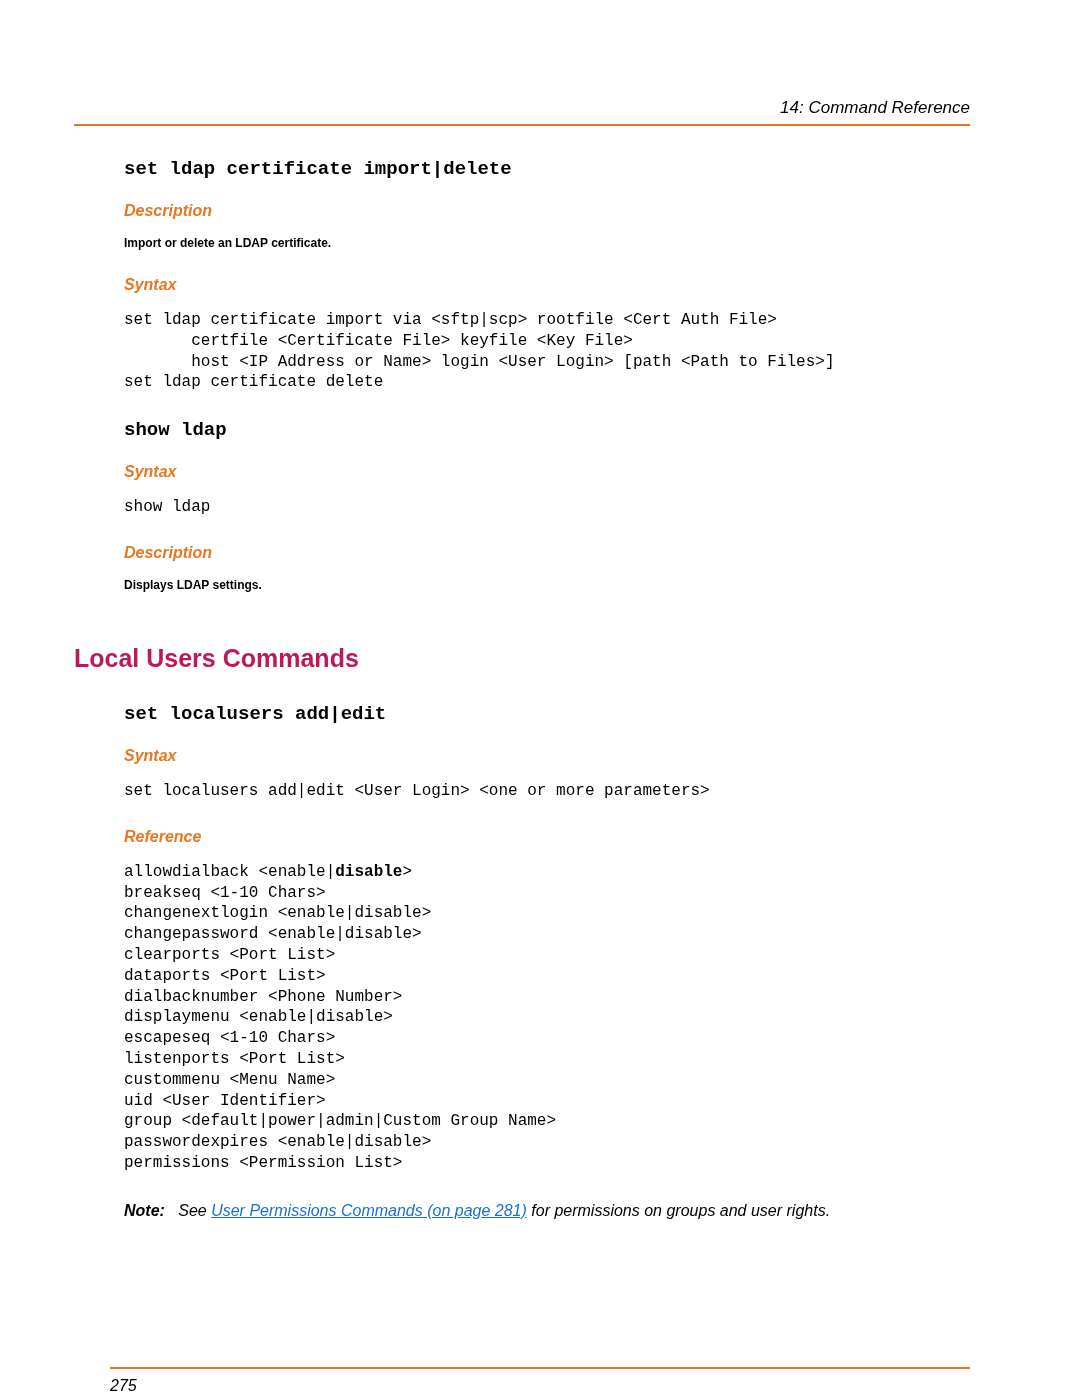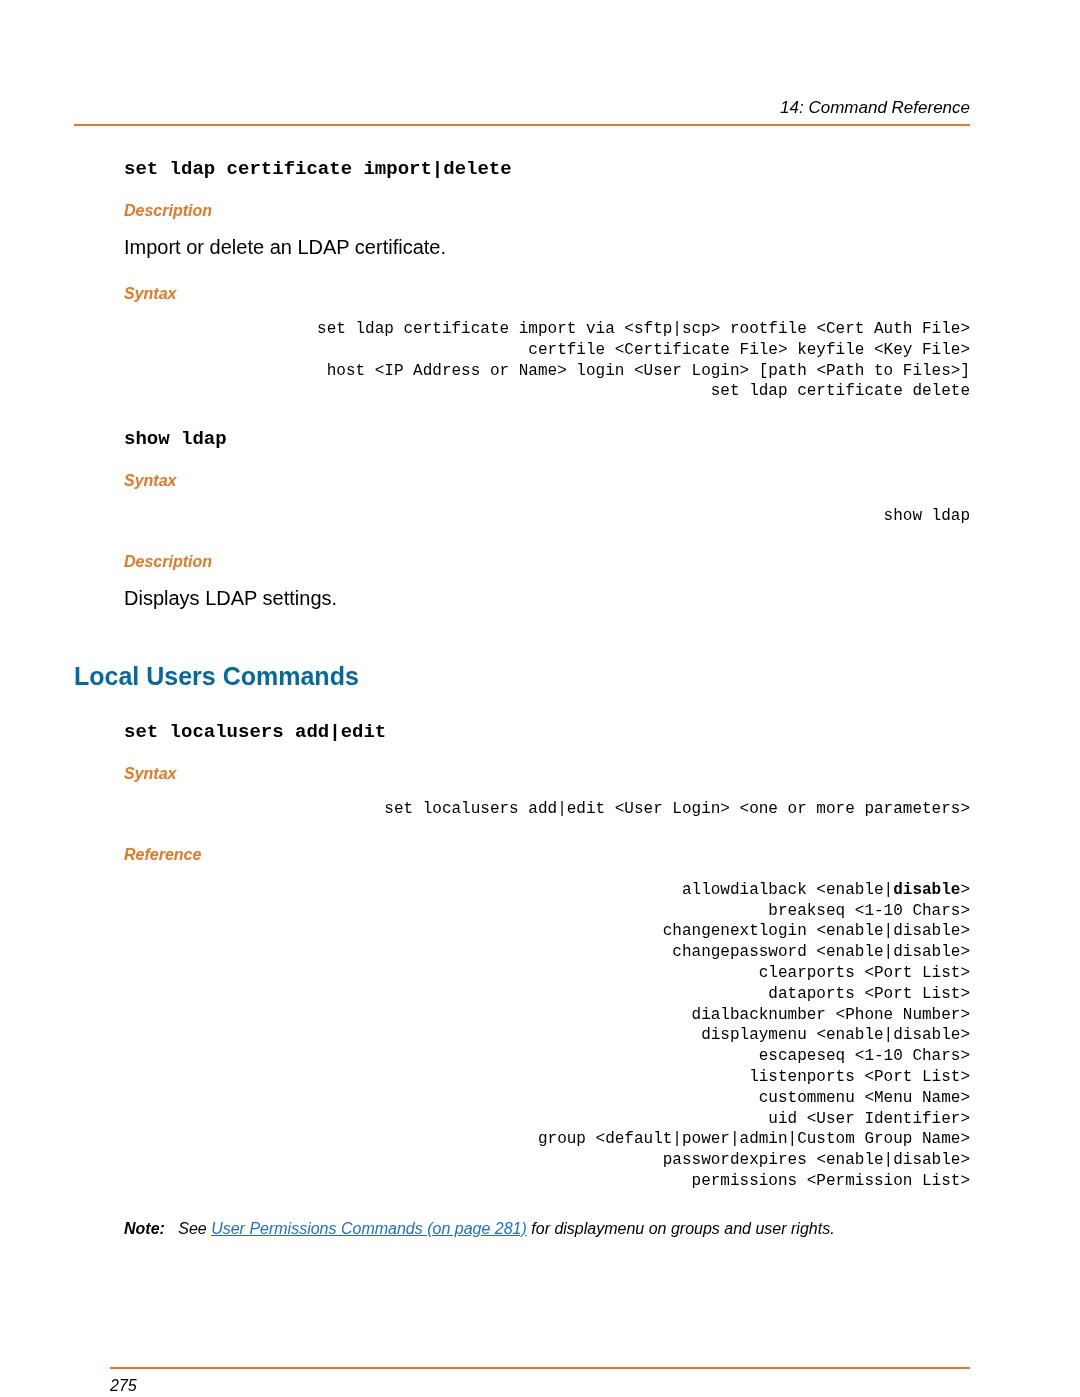--- a/index.html
+++ b/index.html
@@ -29,44 +29,44 @@
     margin: 0 0 32px 0;
   }
   .content {
     padding-left: 50px;
   }
   .mono {
     font-family: "Courier New", Courier, monospace;
     font-size: 16px;
     line-height: 1.3;
     white-space: pre;
-    text-align: right;
   }
   .command-heading {
     font-family: "Courier New", Courier, monospace;
     font-weight: bold;
     font-size: 19px;
     margin: 0 0 22px 0;
   }
   .sub-label {
     color: #e87722;
     font-weight: bold;
     font-style: italic;
     font-size: 16px;
     margin: 0 0 16px 0;
   }
   .body-text {
-    font-size: 20px;
+    font-size: 12px;
     margin: 0 0 26px 0;
+    font-weight: bold;
   }
   .code-block {
     margin: 0 0 26px 0;
   }
   .section-heading {
-    color: #0369a1;
+    color: #be185d;
     font-weight: bold;
     font-size: 25px;
     margin: 52px 0 30px -50px;
   }
   .note {
     font-style: italic;
     font-size: 16px;
     line-height: 1.4;
     margin: 20px 0 0 0;
   }
@@ -144,21 +144,21 @@
 displaymenu &lt;enable|disable&gt;
 escapeseq &lt;1-10 Chars&gt;
 listenports &lt;Port List&gt;
 custommenu &lt;Menu Name&gt;
 uid &lt;User Identifier&gt;
 group &lt;default|power|admin|Custom Group Name&gt;
 passwordexpires &lt;enable|disable&gt;
 permissions &lt;Permission List&gt;</span></div>
 
     <p class="note">
-      <span class="note-label">Note:</span>&nbsp;&nbsp;&nbsp;<span>See </span><span class="link">User Permissions Commands (on page 281)</span><span> for displaymenu on groups and user rights.</span>
+      <span class="note-label">Note:</span>&nbsp;&nbsp;&nbsp;<span>See </span><span class="link">User Permissions Commands (on page 281)</span><span> for permissions on groups and user rights.</span>
     </p>
 
   </div>
 
   <div class="footer">
     <hr class="bottom-rule">
     <div class="footer-row">
       <span>275</span>
     </div>
   </div>

